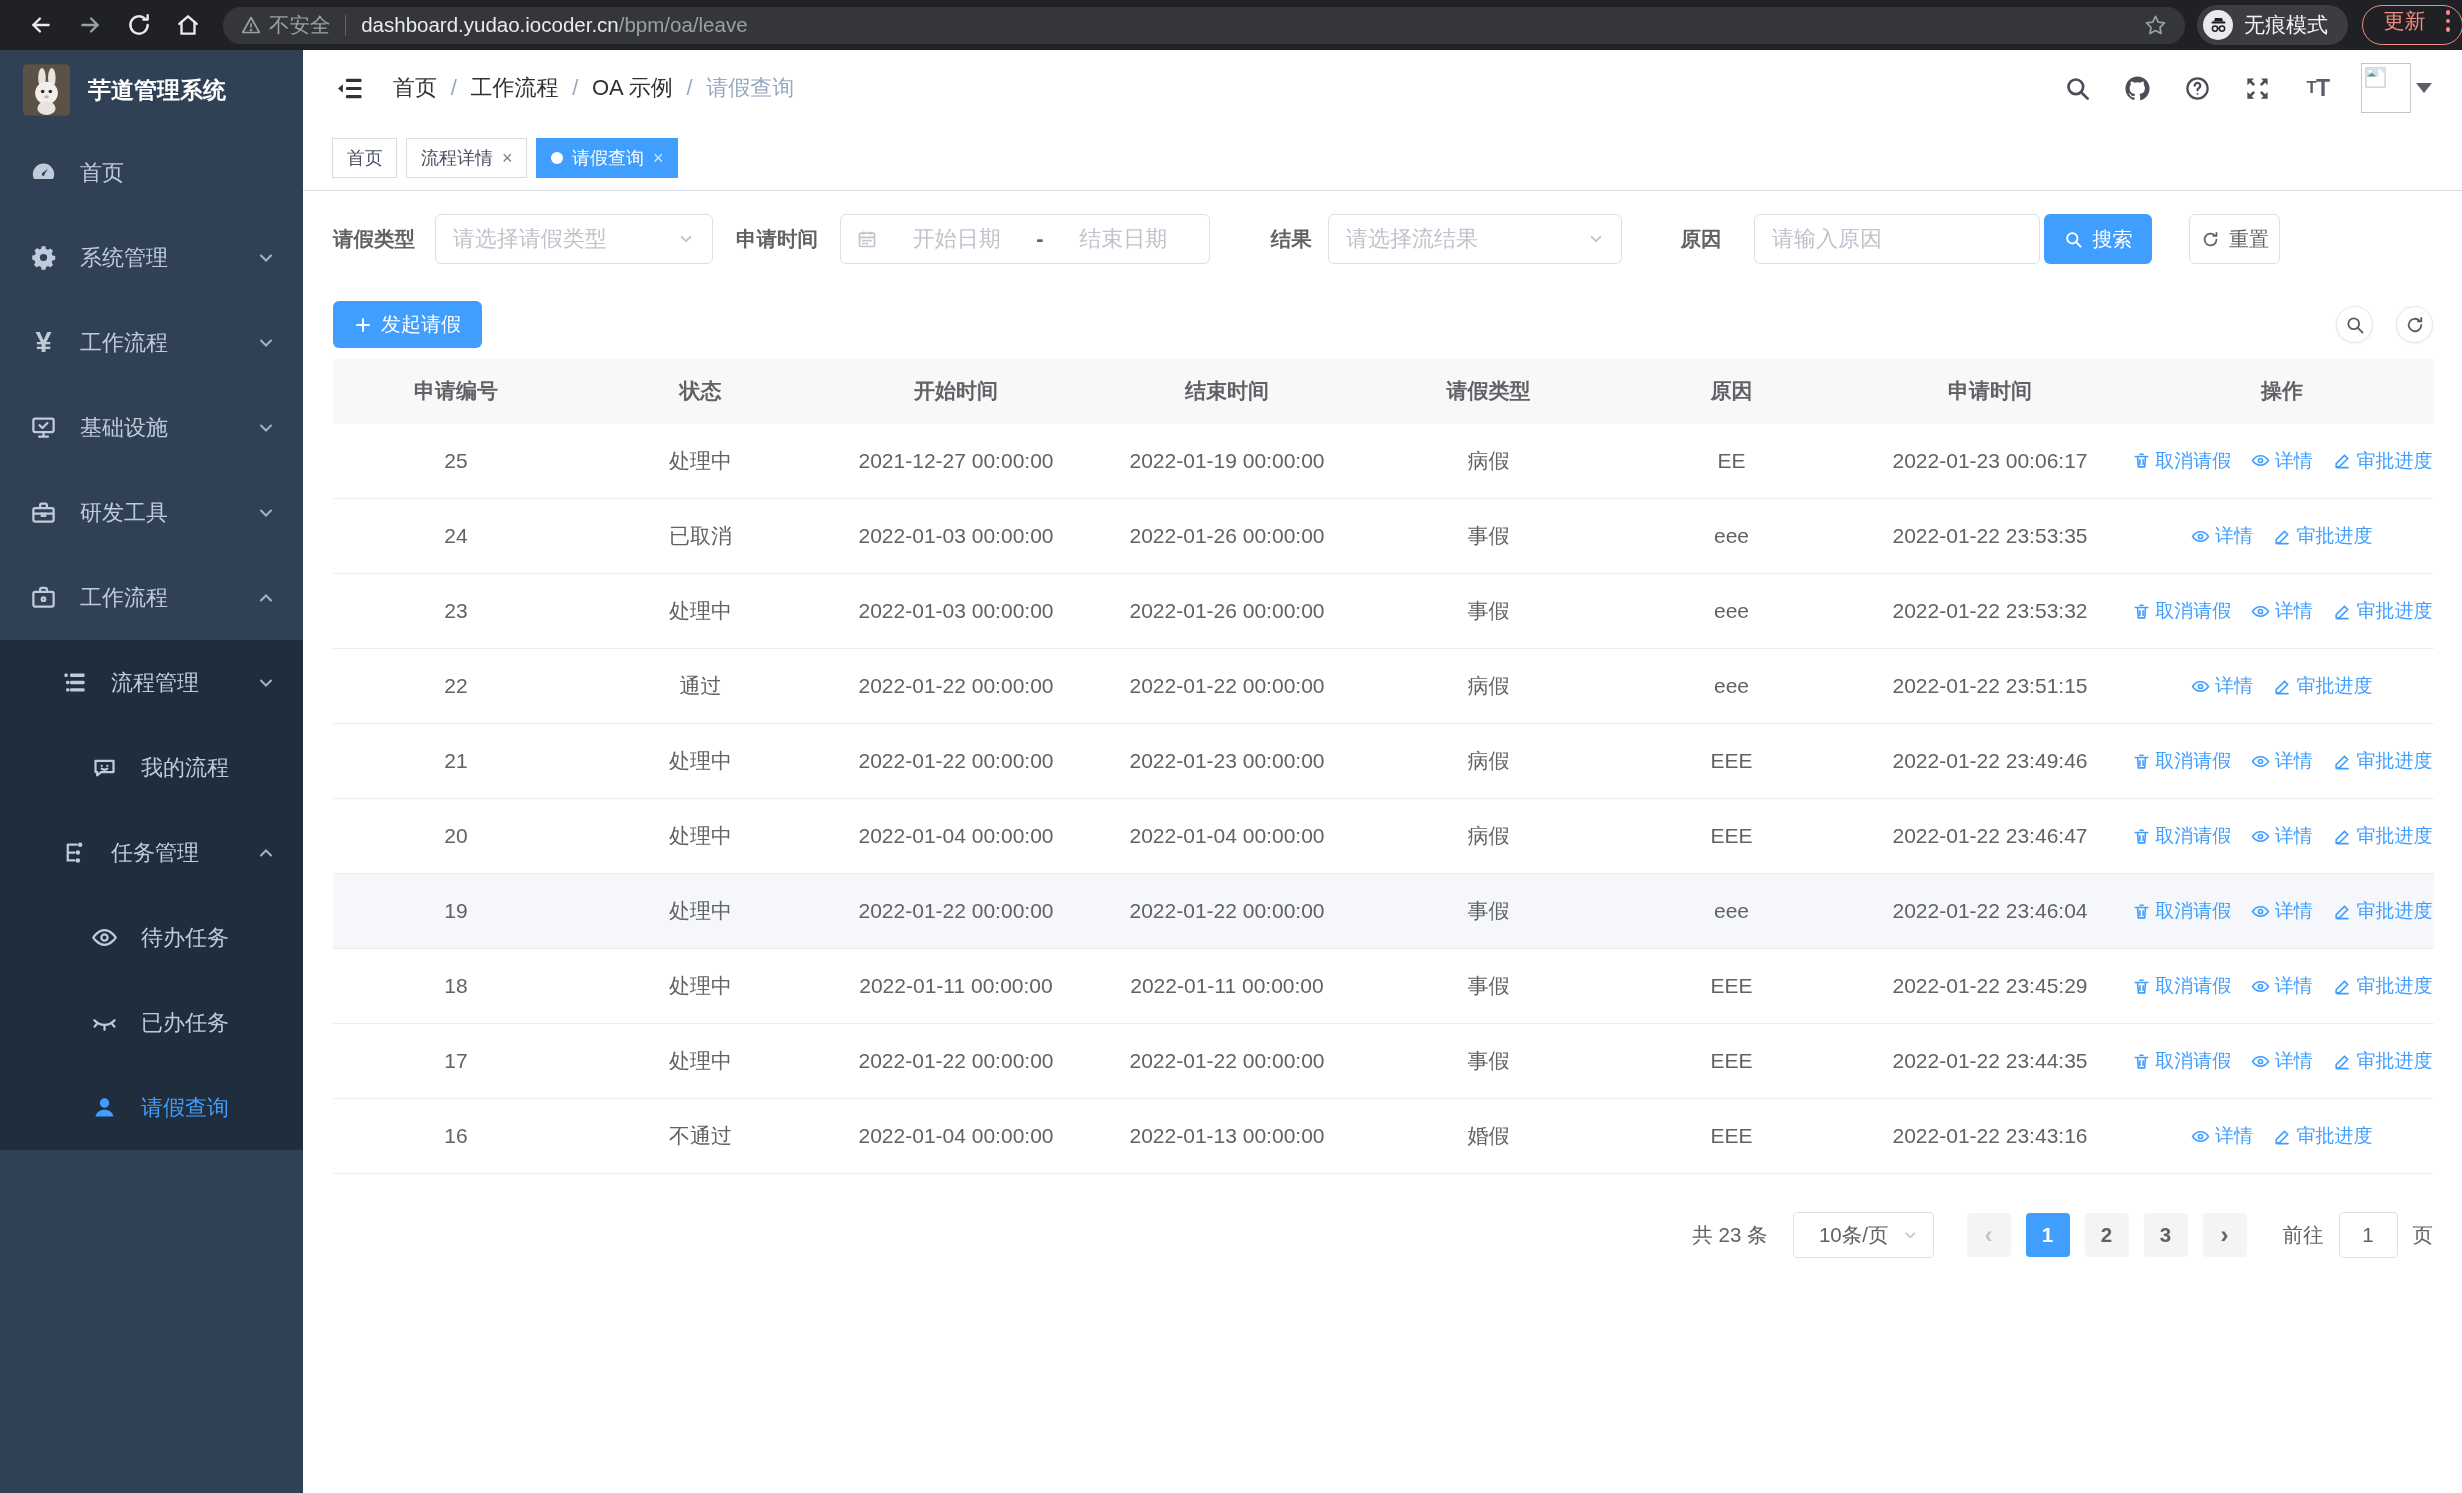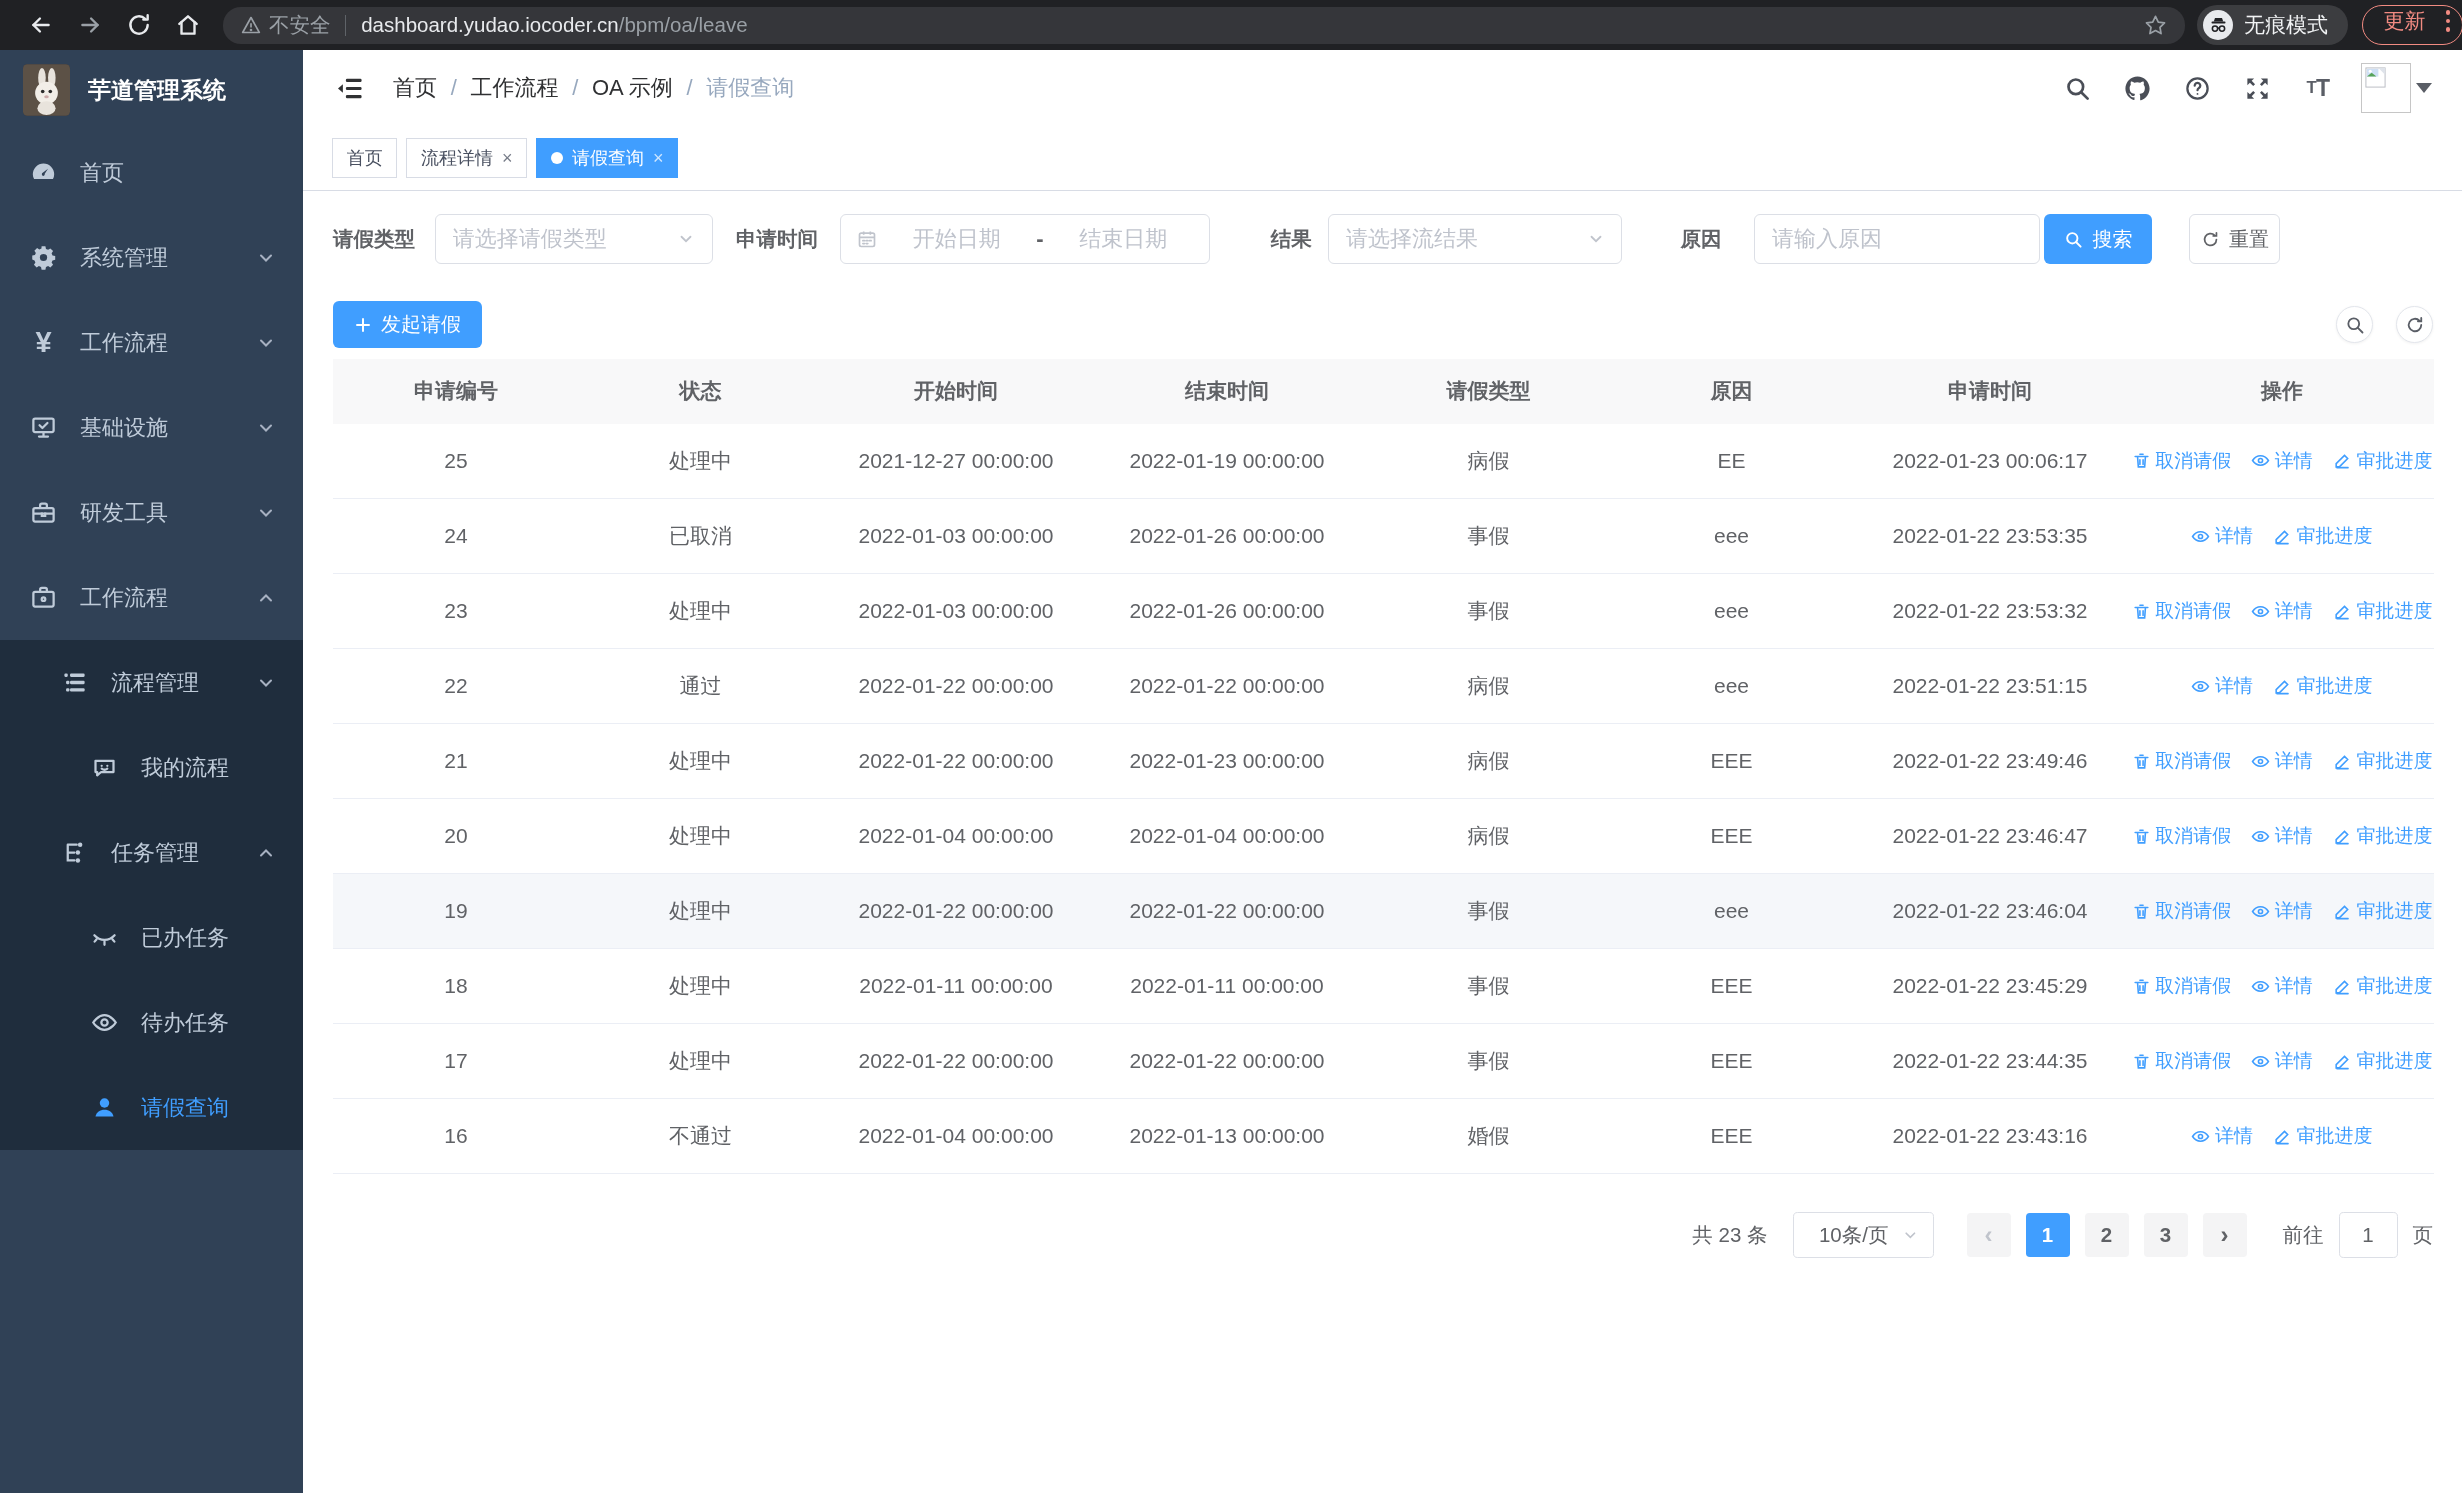--- a/index.html
+++ b/index.html
@@ -299,32 +299,32 @@
                 <circle cx="17" cy="5" r="2" fill="currentColor" stroke="none"></circle>
                 <circle cx="15" cy="12" r="2" fill="currentColor" stroke="none"></circle>
                 <circle cx="15" cy="19" r="2" fill="currentColor" stroke="none"></circle>
               </svg>
             <span class="mi-label">任务管理</span>
             <svg class="chev up" viewBox="0 0 24 24" fill="none" stroke="#a7b1c2" stroke-width="2.4" stroke-linecap="round">
                 <path d="M6 9l6 6 6-6"></path>
               </svg>
           </div>
           <div class="menu-item lvl2">
+            <svg class="mi" viewBox="0 0 24 24" fill="none" stroke="currentColor" stroke-width="2">
+                <path d="M2 12s4-6.5 10-6.5S22 12 22 12s-4 6.5-10 6.5S2 12 2 12z"></path>
+                <circle cx="12" cy="12" r="2.8"></circle>
+              </svg>
+            <span class="mi-label">待办任务</span>
+          </div>
+          <div class="menu-item lvl2">
             <svg class="mi" viewBox="0 0 24 24" fill="none" stroke="currentColor" stroke-width="2" stroke-linecap="round">
                 <path d="M3 10c5 5.5 13 5.5 18 0"></path>
                 <path d="M5 13.5l-1.8 2.2M12 15.5v3M19 13.5l1.8 2.2"></path>
               </svg>
             <span class="mi-label">已办任务</span>
-          </div>
-          <div class="menu-item lvl2">
-            <svg class="mi" viewBox="0 0 24 24" fill="none" stroke="currentColor" stroke-width="2">
-                <path d="M2 12s4-6.5 10-6.5S22 12 22 12s-4 6.5-10 6.5S2 12 2 12z"></path>
-                <circle cx="12" cy="12" r="2.8"></circle>
-              </svg>
-            <span class="mi-label">待办任务</span>
           </div>
           <div class="menu-item lvl2 active">
             <svg class="mi" viewBox="0 0 24 24" fill="#409eff">
                 <circle cx="12" cy="8" r="4.2"></circle>
                 <path d="M4 20c.8-4 4-6 8-6s7.2 2 8 6z"></path>
               </svg>
             <span class="mi-label">请假查询</span>
           </div>
         </div>
       </nav>

